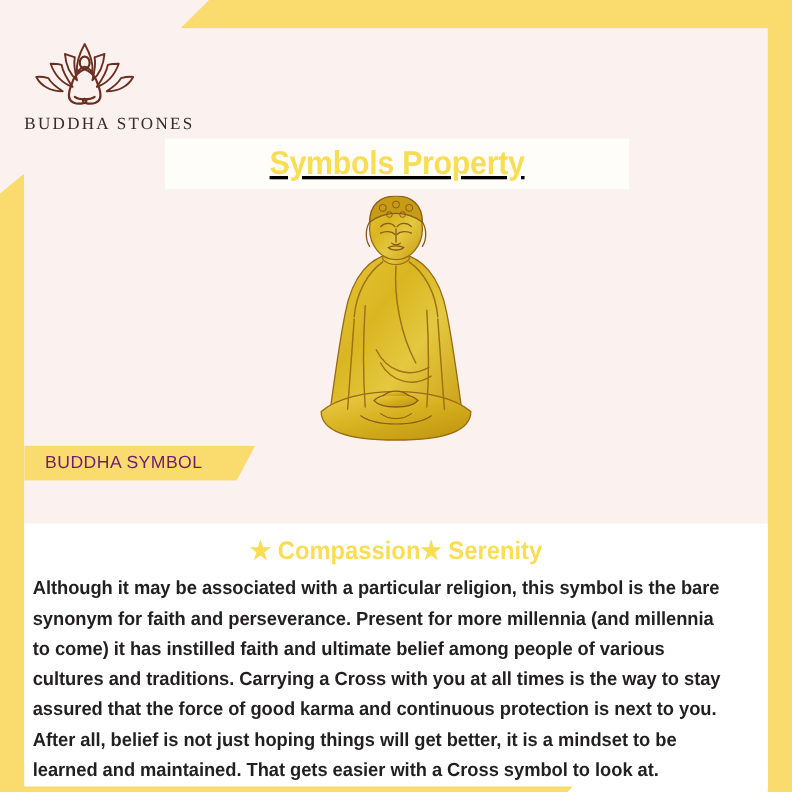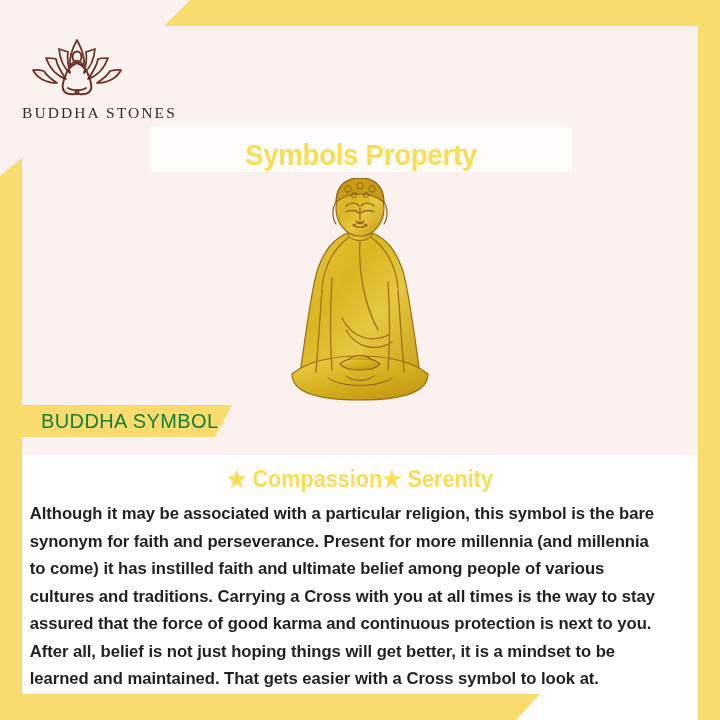--- a/index.html
+++ b/index.html
@@ -89,22 +89,23 @@
   }
 
   
   .title-banner {
     position: absolute;
     left: 150px; top: 126px;
     width: 422px;
     height: 46px;
     background: #fffdfa;
     display: flex;
-    align-items: flex-end;
+    align-items: center;
     justify-content: center;
+    text-decoration: underline;
   }
   .title-text {
     font-family: "Liberation Sans Narrow", "Liberation Sans", sans-serif;
     font-size: 30px;
     font-weight: 700;
     color: #f8dd55;
     letter-spacing: -0.3px;
     transform: scaleX(0.92);
     transform-origin: center;
     white-space: nowrap;
@@ -125,30 +126,30 @@
     left: 22px; top: 405px;
     width: 210px;
     height: 32px;
     background: #f9db6e;
     clip-path: polygon(0 0, 210px 0, 193px 32px, 0 32px);
     display: flex;
     align-items: center;
   }
   .symbol-tag-label {
     margin-left: 19px;
-    font-size: 20px;
-    color: #15803d;
+    font-size: 16px;
+    color: #701a75;
     letter-spacing: 0.4px;
     white-space: nowrap;
   }
 
   
   .content-card {
     position: absolute;
-    left: 22px; top: 455px;
+    left: 22px; top: 476px;
     width: 676px;
     height: 239px;
     background: #ffffff;
   }
 
   .subhead {
     margin: 0;
     padding-top: 11px;
     text-align: center;
     font-family: "Liberation Sans Narrow", "Liberation Sans", sans-serif;

